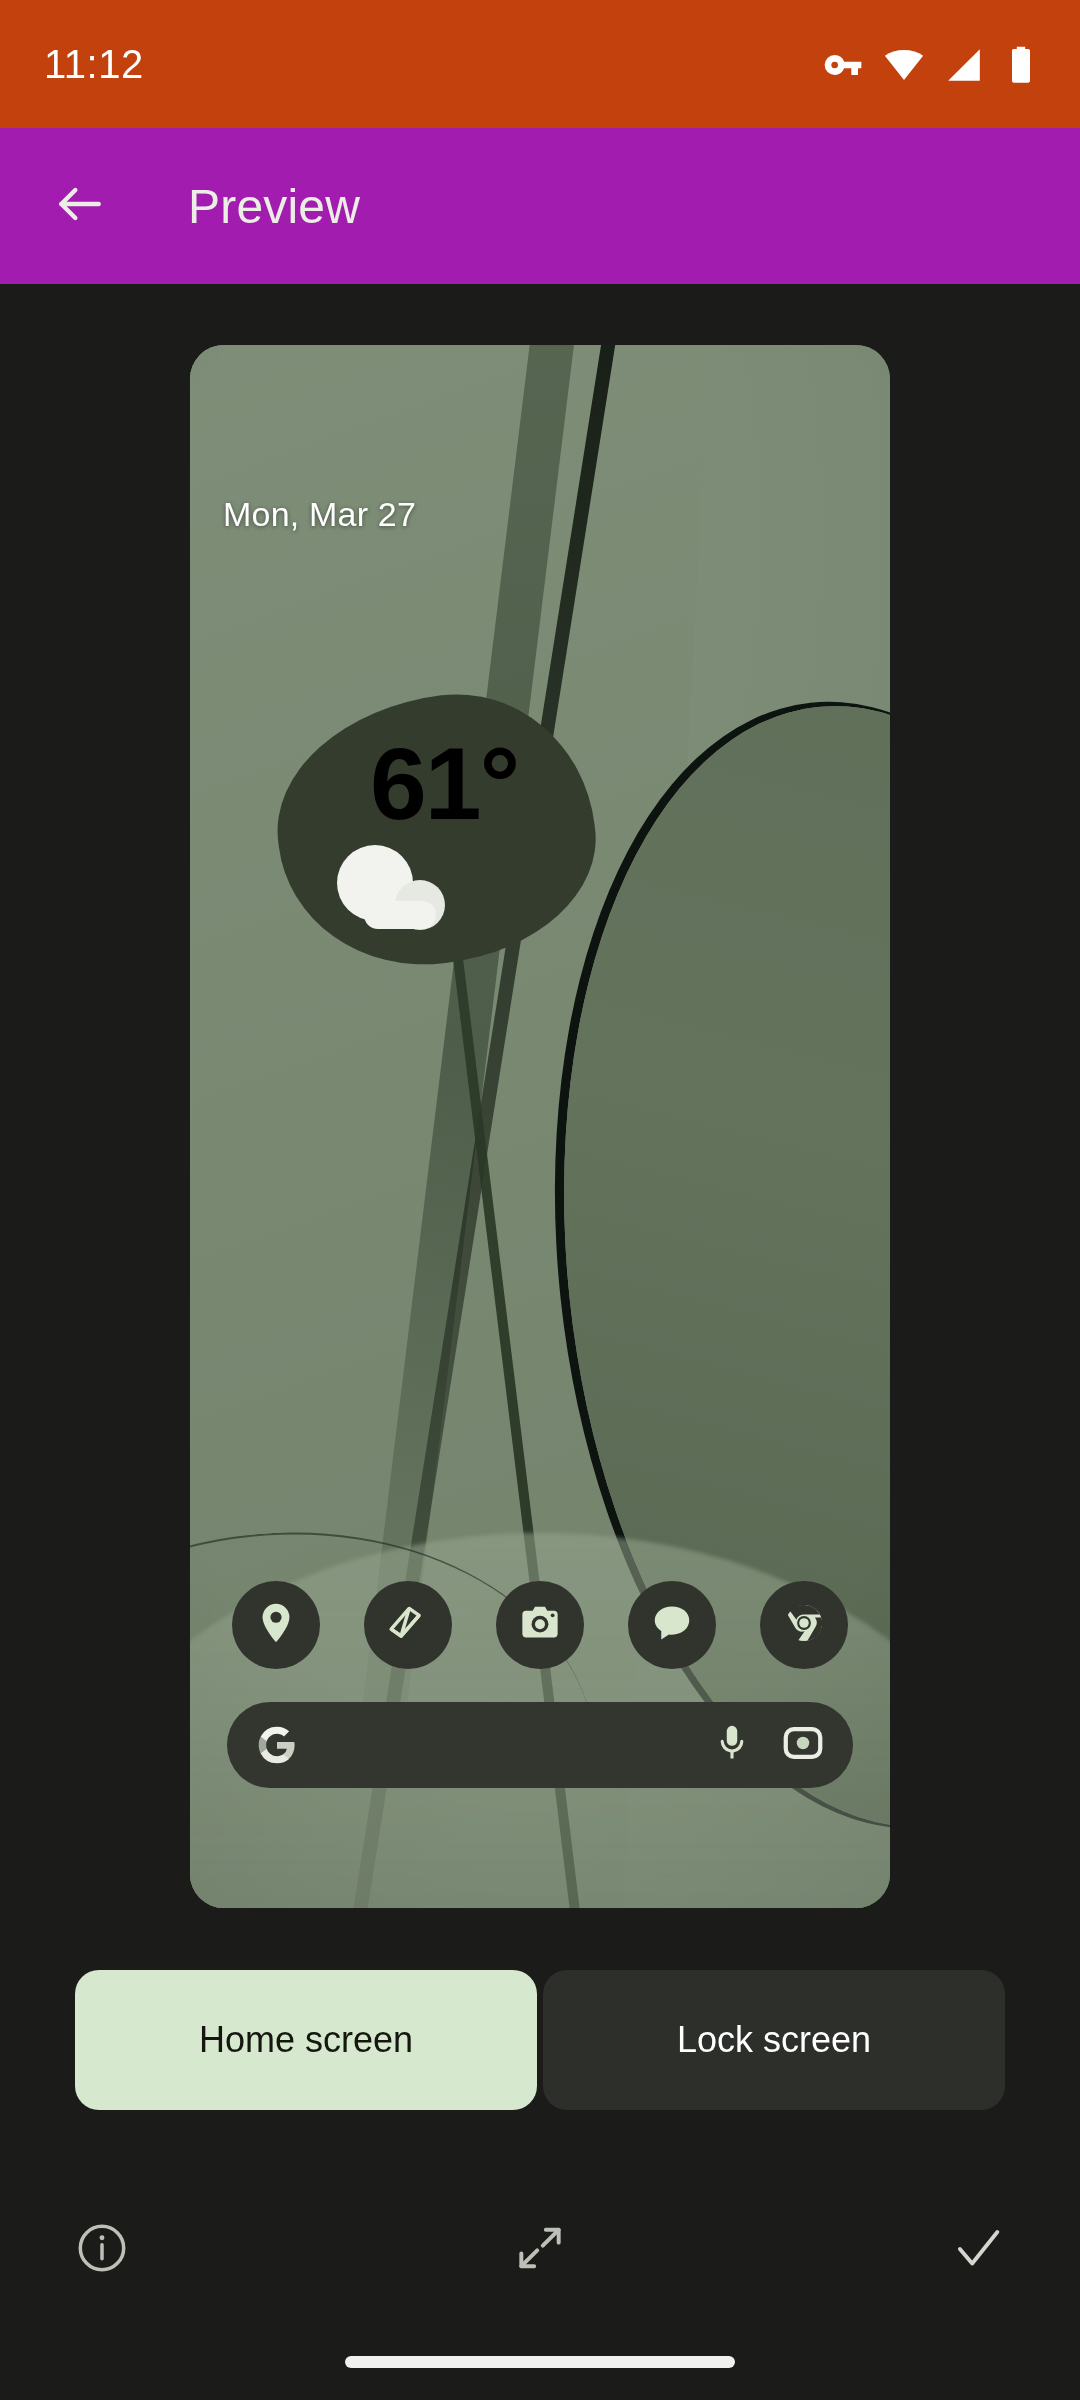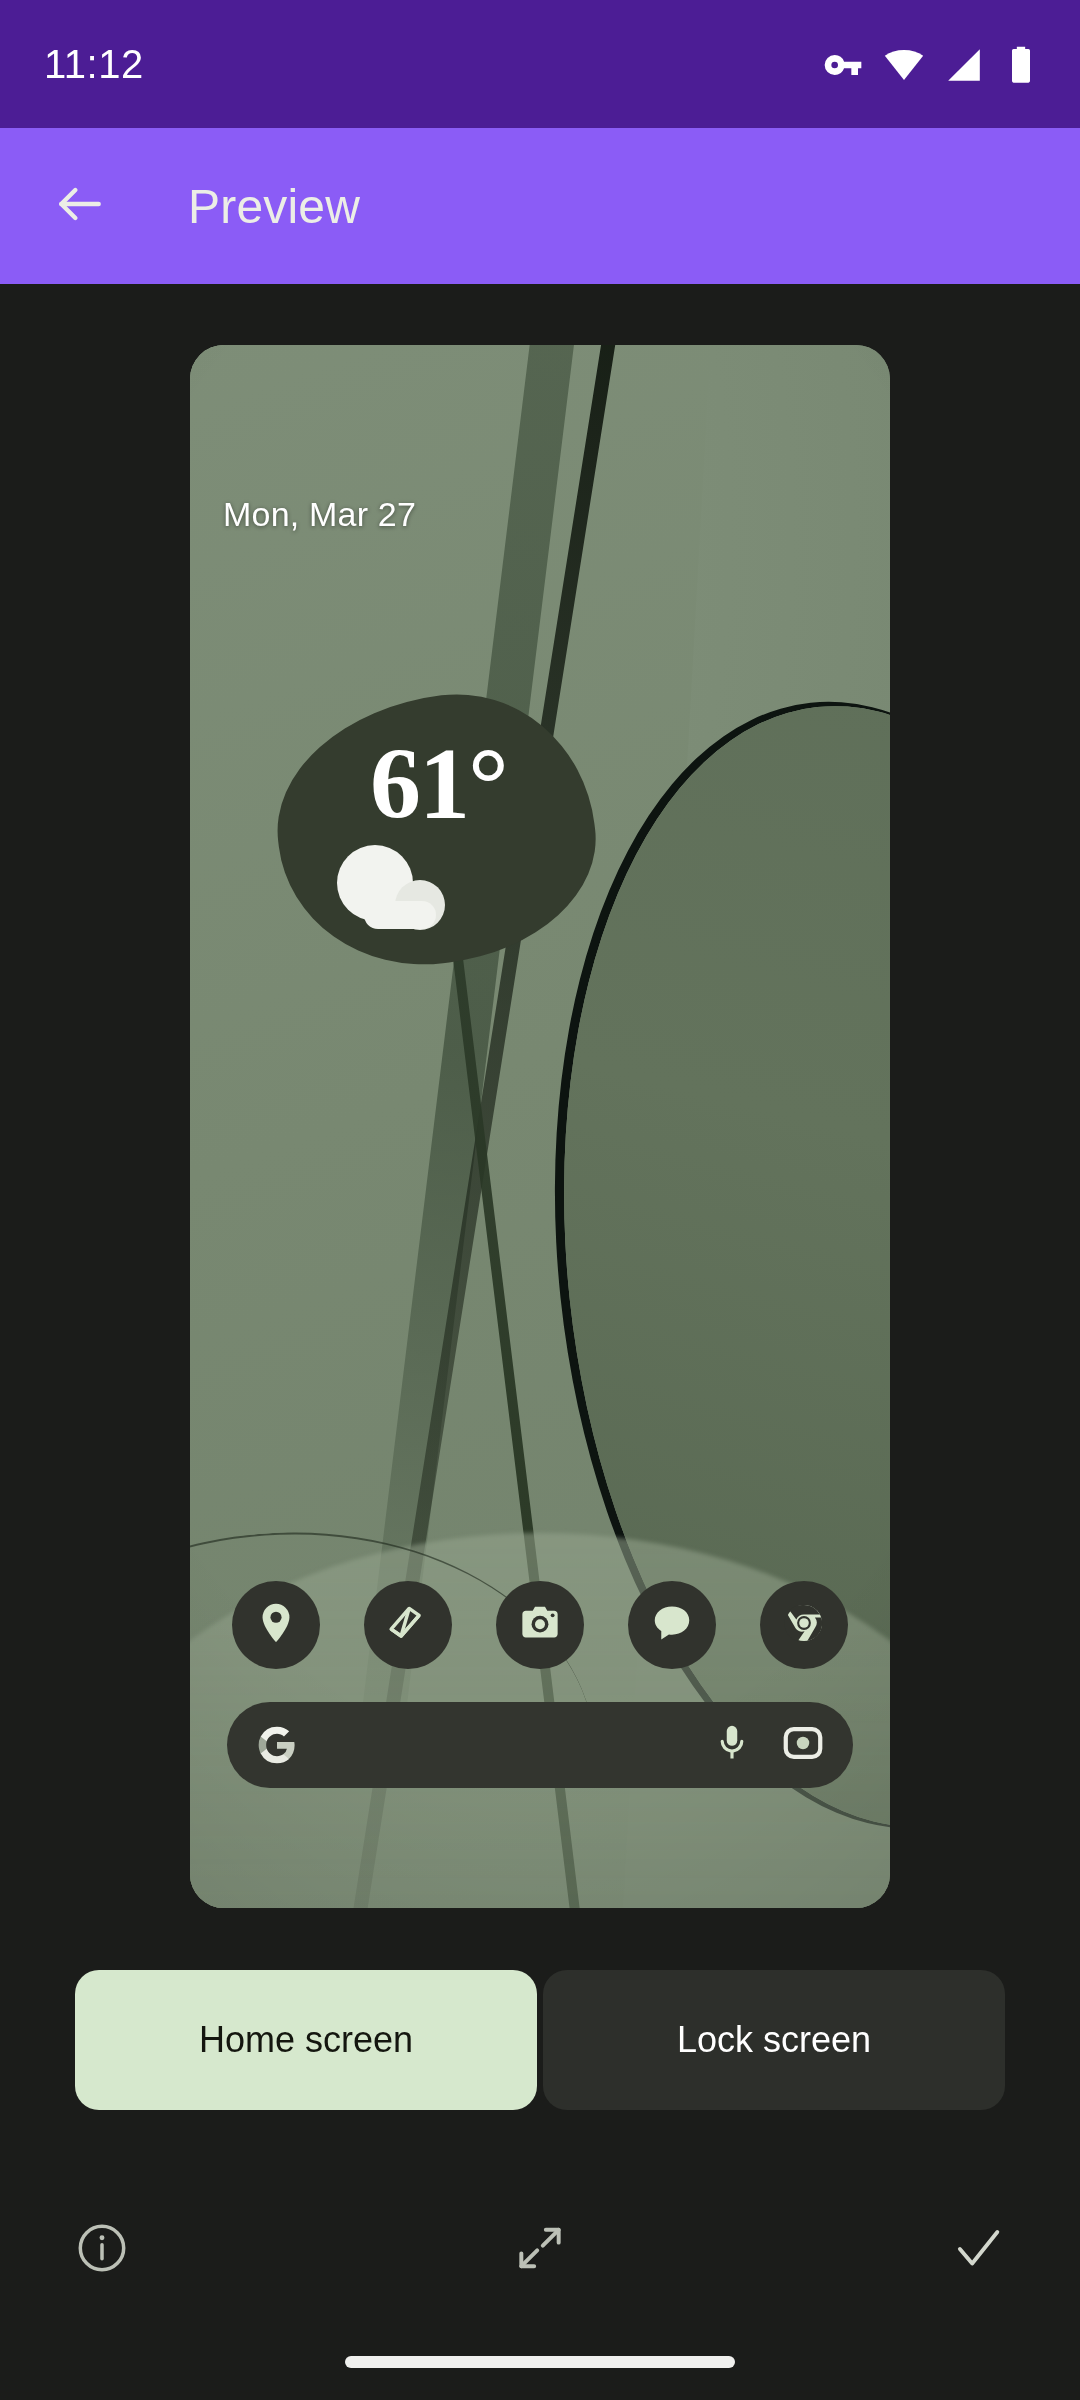--- a/index.html
+++ b/index.html
@@ -7,36 +7,36 @@
     width:1080px; height:2400px;
     background:#1b1c1a;
     font-family:"Liberation Sans", sans-serif;
     overflow:hidden;
   }
   #screen { position:relative; width:1080px; height:2400px; background:#1b1c1a; }
 
   
   .statusbar {
     position:absolute; left:0; top:0; width:1080px; height:128px;
-    background:#4c1d95;
+    background:#c2410c;
   }
   .status-time {
     position:absolute; left:44px; top:40px;
     color:#ffffff; font-size:40px; letter-spacing:0.5px; line-height:48px;
   }
   .status-icons {
     position:absolute; right:42px; top:44px;
     display:flex; align-items:center; gap:21px; height:42px;
   }
   .status-icons svg { display:block; }
 
   
   .appbar {
     position:absolute; left:0; top:128px; width:1080px; height:156px;
-    background:#8b5cf6;
+    background:#a21caf;
   }
   .back-btn {
     position:absolute; left:38px; top:36px; width:84px; height:84px;
     display:flex; align-items:center; justify-content:center; cursor:pointer;
   }
   .appbar-title {
     position:absolute; left:188px; top:0; height:156px;
     display:flex; align-items:center;
     color:#eceee6; font-size:48px; font-weight:400; letter-spacing:0.2px;
   }
@@ -116,23 +116,22 @@
     position:absolute; left:88px; top:352px; width:316px; height:266px;
   }
   .weather-blob {
     position:absolute; inset:0;
     background:#343c2e;
     border-radius:58% 44% 52% 48% / 48% 56% 44% 52%;
     transform:rotate(-7deg);
   }
   .weather-temp {
     position:absolute; left:92px; top:32px;
-    color:#ffffff; font-size:102px; font-weight:700; letter-spacing:-2px;
+    color:#000000; font-size:102px; font-weight:700; letter-spacing:-2px;
     line-height:110px;
-    font-family:Liberation Serif, serif;
   }
   .weather-cloud { position:absolute; left:50px; top:146px; width:130px; height:90px; }
 
   
   .dock {
     position:absolute; left:0; bottom:235px; width:700px; height:96px;
     display:flex; align-items:center; justify-content:center; gap:44px;
   }
   .dock-icon {
     width:88px; height:88px; border-radius:50%;

